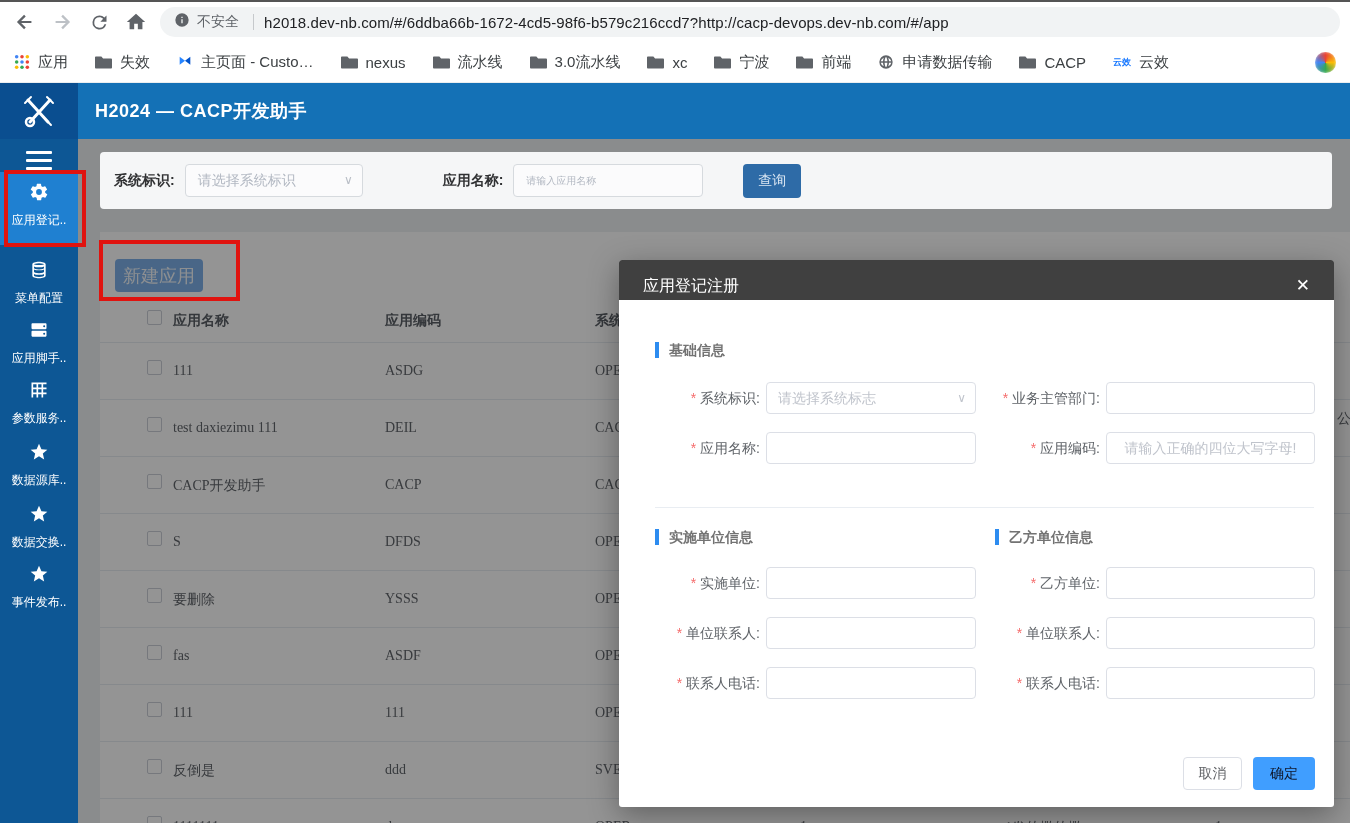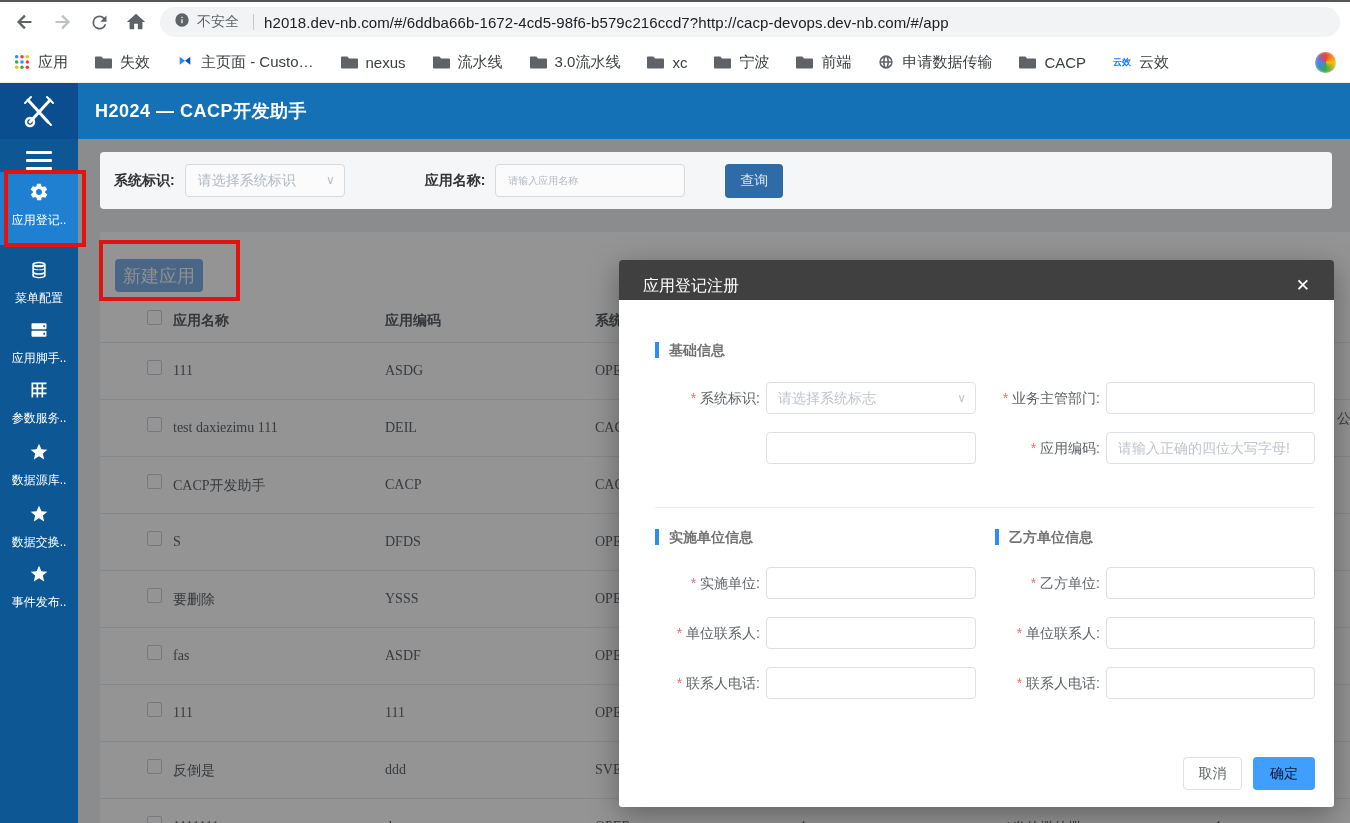--- a/index.html
+++ b/index.html
@@ -33,21 +33,21 @@
   .nav-item { position:absolute; left:0; width:78px; text-align:center; color:#fff; font-size:12px; cursor:pointer; padding-top:10px; }
   .nav-item .lbl { display:block; margin-top:7px; }
   .nav-item.active { background:#1f80d1; }
 
   
   .main { position:absolute; left:78px; top:137px; width:1272px; height:686px; background:#eef0f2; }
   .dim { position:absolute; inset:0; background:rgba(12,12,12,.44); z-index:10; }
 
   .filter-card { position:absolute; left:22px; top:13px; width:1232px; height:57px; background:#f5f6f7; border-radius:4px; z-index:20; display:flex; align-items:center; }
   .f-label { font-size:14px; font-weight:bold; color:#303133; margin-left:14px; }
-  .f-select { position:relative; width:160px; height:33px; margin-left:10px; background:#fbfbfc; border:1px solid #d6dade; border-radius:4px; line-height:31px; padding:0 26px 18px 12px; font-size:14px; color:#b2b8c2; cursor:pointer; }
+  .f-select { position:relative; width:178px; height:33px; margin-left:10px; background:#fbfbfc; border:1px solid #d6dade; border-radius:4px; line-height:31px; padding:0 26px 18px 12px; font-size:14px; color:#b2b8c2; cursor:pointer; }
   .f-select .chev { position:absolute; right:9px; top:0; color:#b9bec6; font-size:12px; }
   .f-input { width:190px; height:33px; margin-left:10px; background:#fbfbfc; border:1px solid #d6dade; border-radius:4px; padding:0 12px; font-size:10px; color:#333; font-family:inherit; }
   .f-input::placeholder { color:#b2b8c2; }
   .f-btn { width:58px; height:34px; margin-left:40px; background:#2e6ba7; border:none; border-radius:4px; color:#dce7f3; font-size:14px; cursor:pointer; font-family:inherit; }
 
   .table-card { position:absolute; left:22px; top:93px; width:1250px; height:593px; background:#fff; z-index:1; }
   .newapp-btn { position:absolute; left:15px; top:27px; width:88px; height:33px; background:#79aee8; border:none; border-radius:4px; color:#f2f6fa; font-size:18px; cursor:pointer; font-family:Liberation Sans, sans-serif; }
   .thead { position:absolute; left:0; top:70px; width:100%; height:40px; font-size:14px; font-weight:bold; color:#555a61; }
   .th-name { position:absolute; left:73px; top:10px; }
   .th-code { position:absolute; left:285px; top:10px; }
@@ -62,21 +62,21 @@
 
   
   .modal { position:absolute; left:541px; top:121px; width:715px; height:547px; background:#fff; border-radius:3px; box-shadow:0 8px 30px rgba(0,0,0,.35); z-index:30; }
   .m-head { position:absolute; top:0; left:0; width:100%; height:40px; background:#404040; border-radius:3px 3px 0 0; }
   .m-title { position:absolute; left:24px; top:0; line-height:52px; color:#fff; font-size:16px; }
   .m-close { position:absolute; right:18px; top:0; line-height:52px; color:#fff; font-size:17px; cursor:pointer; padding:0 6px; }
   .sec-title { position:absolute; font-size:14px; font-weight:bold; color:#737373; padding-left:10px; border-left:4px solid #2d8cf0; line-height:16px; }
   .m-divider { position:absolute; left:36px; top:247px; width:659px; border-top:1px solid #e9edf2; }
   .fld-label { position:absolute; width:160px; font-size:14px; color:#5f6368; text-align:right; line-height:32px; white-space:nowrap; }
   .req { color:#f56c6c; margin-right:4px; }
-  .m-input { position:absolute; height:32px; background:#fff; border:1px solid #dcdfe6; border-radius:4px; padding:0 11px; font-size:14px; color:#333; font-family:inherit; }
+  .m-input { position:absolute; height:32px; background:#fff; border:1px solid #dcdfe6; border-radius:4px; padding:0 11px; font-size:14px; color:#333; font-family:inherit;text-align:center; }
   .m-input::placeholder { color:#c0c4cc; }
   .m-select { position:absolute; height:32px; background:#fff; border:1px solid #dcdfe6; border-radius:4px; line-height:30px; padding:0 26px 0 11px; font-size:14px; color:#c0c4cc; cursor:pointer; }
   .m-select .chev { position:absolute; right:9px; top:0; color:#c0c4cc; font-size:12px; }
   .btn-cancel { position:absolute; left:564px; top:497px; width:59px; height:33px; background:#fff; border:1px solid #dcdfe6; border-radius:4px; color:#606266; font-size:14px; cursor:pointer; font-family:inherit; }
   .btn-ok { position:absolute; left:634px; top:497px; width:62px; height:33px; background:#409eff; border:none; border-radius:4px; color:#0f172a; font-size:14px; cursor:pointer; font-family:inherit; }
 
   
   .annot { position:absolute; border:4px solid #e0130f; z-index:40; pointer-events:none; }
   .annot-sidebar { left:4px; top:168px; width:82px; height:77px; }
   .annot-newapp { left:99px; top:238px; width:141px; height:61px; }
@@ -375,20 +375,23 @@
       </div>
       <div class="m-select" style="left:147px;top:122px;width:210px;">
         <span>请选择系统标志</span>
         <span class="chev">∨</span>
       </div>
       <div class="fld-label" style="left:321px;top:122px;">
         <span class="req">*</span><span>业务主管部门:</span>
       </div>
       <input class="m-input" style="left: 487px; top: 122px; width: 209px;" placeholder="">
 
+      <div class="fld-label" style="left:-19px;top:172px;">
+        <span class="req">*</span><span>应用名称:</span>
+      </div>
       <input class="m-input" style="left: 147px; top: 172px; width: 210px;" placeholder="">
       <div class="fld-label" style="left:321px;top:172px;">
         <span class="req">*</span><span>应用编码:</span>
       </div>
       <input class="m-input" style="left: 487px; top: 172px; width: 209px;" placeholder="请输入正确的四位大写字母!">
 
       <div class="m-divider"></div>
 
       <div class="sec-title" style="left:36px;top:269px;">实施单位信息</div>
       <div class="sec-title" style="left:376px;top:269px;">乙方单位信息</div>

